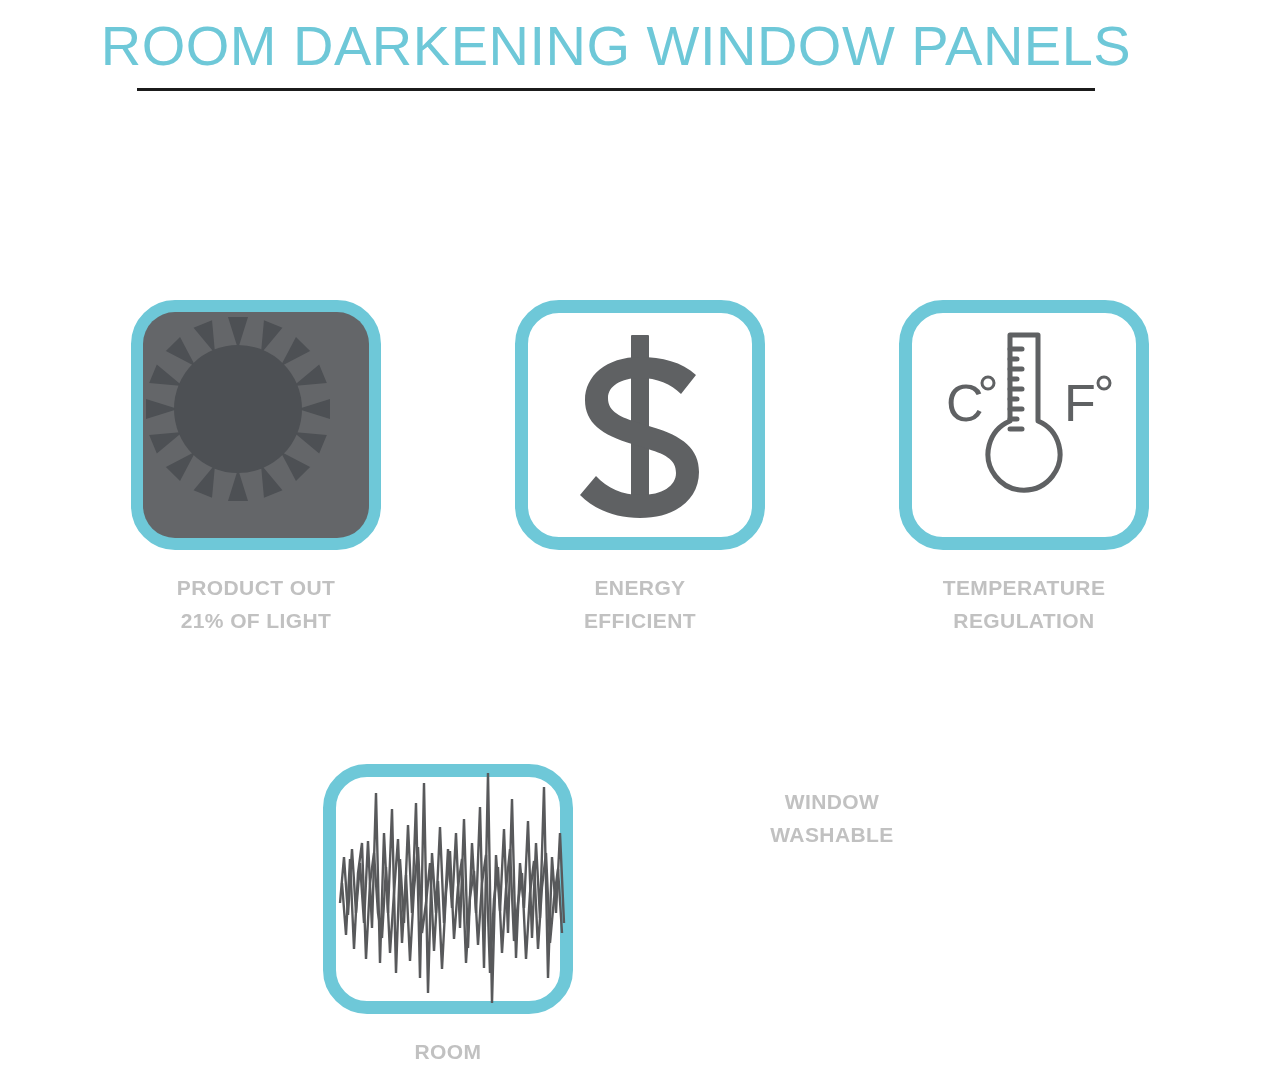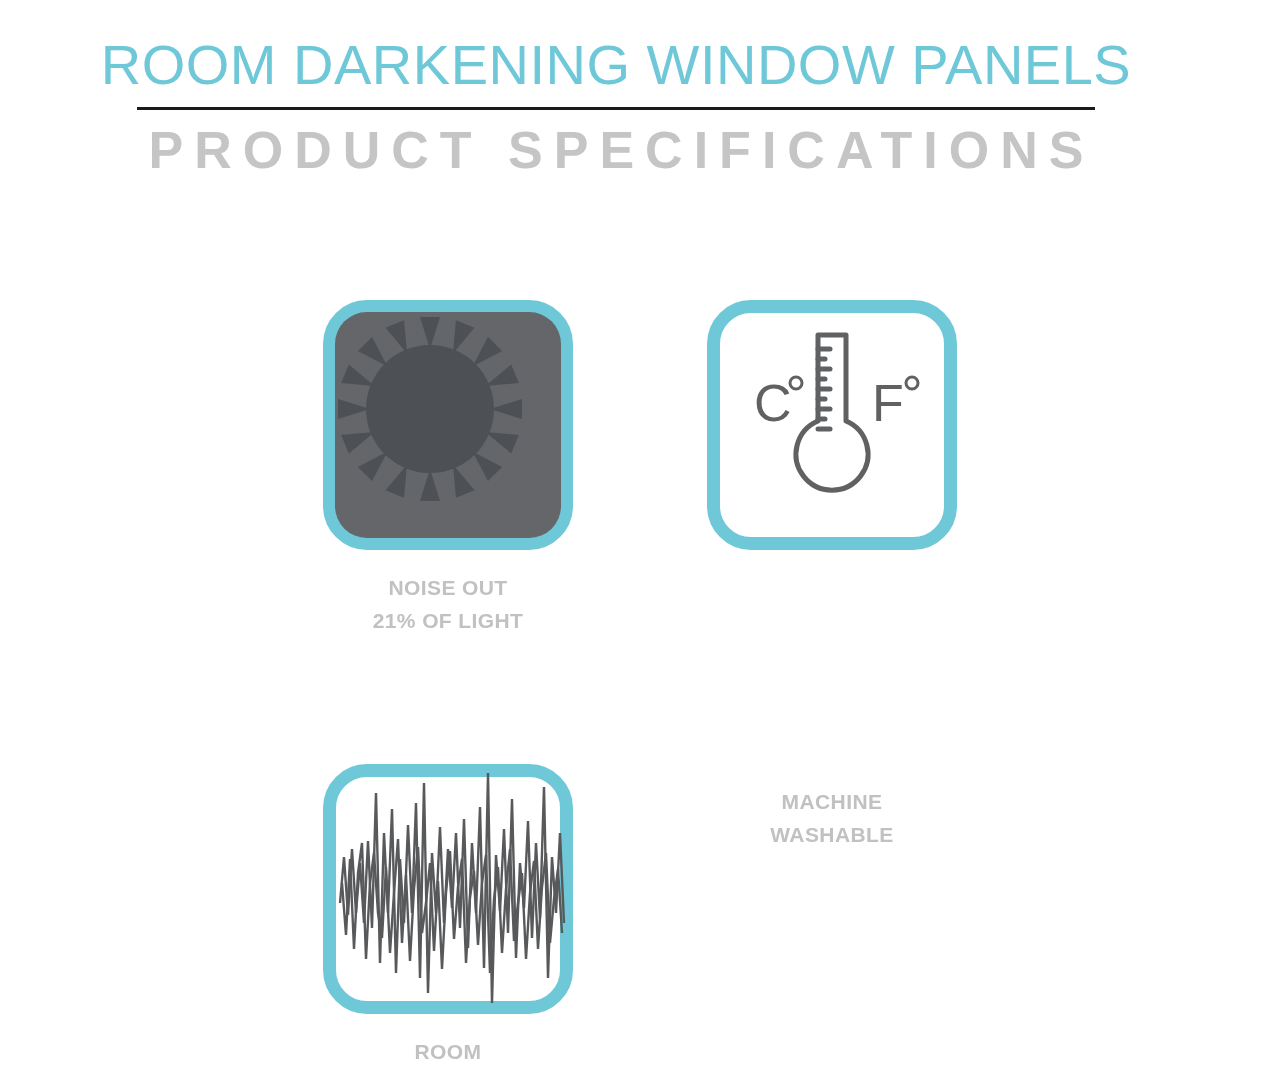--- a/index.html
+++ b/index.html
@@ -15,21 +15,21 @@
     font-family: "Liberation Sans", sans-serif;
     -webkit-font-smoothing: antialiased;
   }
 
   
   .header {
     position: absolute;
     left: 0;
     top: 0;
     width: 1232px;
-    padding-top: 37px;
+    padding-top: 18px;
     text-align: center;
   }
   .title-main {
     color: #6ec8d8;
     font-size: 56px;
     font-weight: 400;
     letter-spacing: 0.5px;
     line-height: 1.0;
     white-space: nowrap;
     font-family: "Liberation Sans", sans-serif;
@@ -114,21 +114,20 @@
   .caption .line { display: block; }
 
   svg { display: block; }
 </style>
 </head>
 <body>
 
 <div class="header">
   <div class="title-main">ROOM DARKENING WINDOW PANELS</div>
   <div class="title-rule"></div>
-  <div class="title-sub">PRODUCT SPECIFICATIONS</div>
 </div>
 
 <div class="grid">
 
   <div class="row row-top">
 
     <div class="card">
       <div class="icon-frame filled">
         <div class="fill-plate"></div>
         <div class="inner">
@@ -159,25 +158,57 @@
                   <path d="M0,-60 L10,-92 L-10,-92 Z" transform="rotate(315)"></path>
                   <path d="M0,-60 L10,-92 L-10,-92 Z" transform="rotate(337.5)"></path>
                 </g>
                 <circle cx="0" cy="0" r="64" fill="#4d5054"></circle>
               </g>
             </g>
           </svg>
         </div>
       </div>
       <div class="caption">
-        <span class="line">NOISE OUT</span>
+        <span class="line">PRODUCT OUT</span>
         <span class="line">21% OF LIGHT</span>
       </div>
     </div>
 
+    <div class="card">
+      <div class="icon-frame">
+        <div class="inner">
+          <svg width="224" height="224" viewBox="0 0 224 224">
+            <g fill="#5f6163">
+              <rect x="103" y="22" width="18" height="180" rx="1"></rect>
+              <path d="M112,44
+                       C 78,44 57,63 57,87
+                       C 57,110 74,122 104,131
+                       L 120,136
+                       C 140,142 148,148 148,160
+                       C 148,173 134,182 113,182
+                       C 94,182 79,175 68,163
+                       L 52,182
+                       C 67,197 88,205 112,205
+                       C 148,205 171,186 171,159
+                       C 171,136 155,123 124,114
+                       L 108,109
+                       C 89,103 80,97 80,85
+                       C 80,73 93,65 112,65
+                       C 129,65 143,71 153,81
+                       L 168,62
+                       C 154,49 134,44 112,44 Z"></path>
+            </g>
+          </svg>
+        </div>
+      </div>
+      <div class="caption">
+        <span class="line">ENERGY</span>
+        <span class="line">EFFICIENT</span>
+      </div>
+    </div>
 
     <div class="card">
       <div class="icon-frame">
         <div class="inner">
           <svg width="224" height="224" viewBox="0 0 224 224">
             <g fill="none" stroke="#5f6163" stroke-width="5" stroke-linecap="round" stroke-linejoin="round">
 
               <path d="M98,108 L98,22 L126,22 L126,108
                        A 36 36 0 1 1 98,108 Z"></path>
 
@@ -192,20 +223,24 @@
               <path d="M98,116 L110,116"></path>
             </g>
 
             <text x="34" y="108" font-family="'Liberation Sans', sans-serif" font-size="52" fill="#5f6163">C</text>
             <circle cx="76" cy="70" r="6" fill="none" stroke="#5f6163" stroke-width="3"></circle>
 
             <text x="152" y="108" font-family="'Liberation Sans', sans-serif" font-size="52" fill="#5f6163">F</text>
             <circle cx="192" cy="70" r="6" fill="none" stroke="#5f6163" stroke-width="3"></circle>
           </svg>
         </div>
+      </div>
+      <div class="caption">
+        <span class="line">TEMPERATURE</span>
+        <span class="line">REGULATION</span>
       </div>
     </div>
 
   </div>
 
   <div class="row row-bottom">
 
     <div class="card">
       <div class="icon-frame">
         <div class="inner">
@@ -230,19 +265,19 @@
         </div>
       </div>
       <div class="caption">
         <span class="line">ROOM</span>
         <span class="line">REDUCTION</span>
       </div>
     </div>
 
     <div class="card">
       <div class="caption">
-        <span class="line">MACHINE</span>
+        <span class="line">WINDOW</span>
         <span class="line">WASHABLE</span>
       </div>
     </div>
 
   </div>
 </div>
 
 </body></html>

